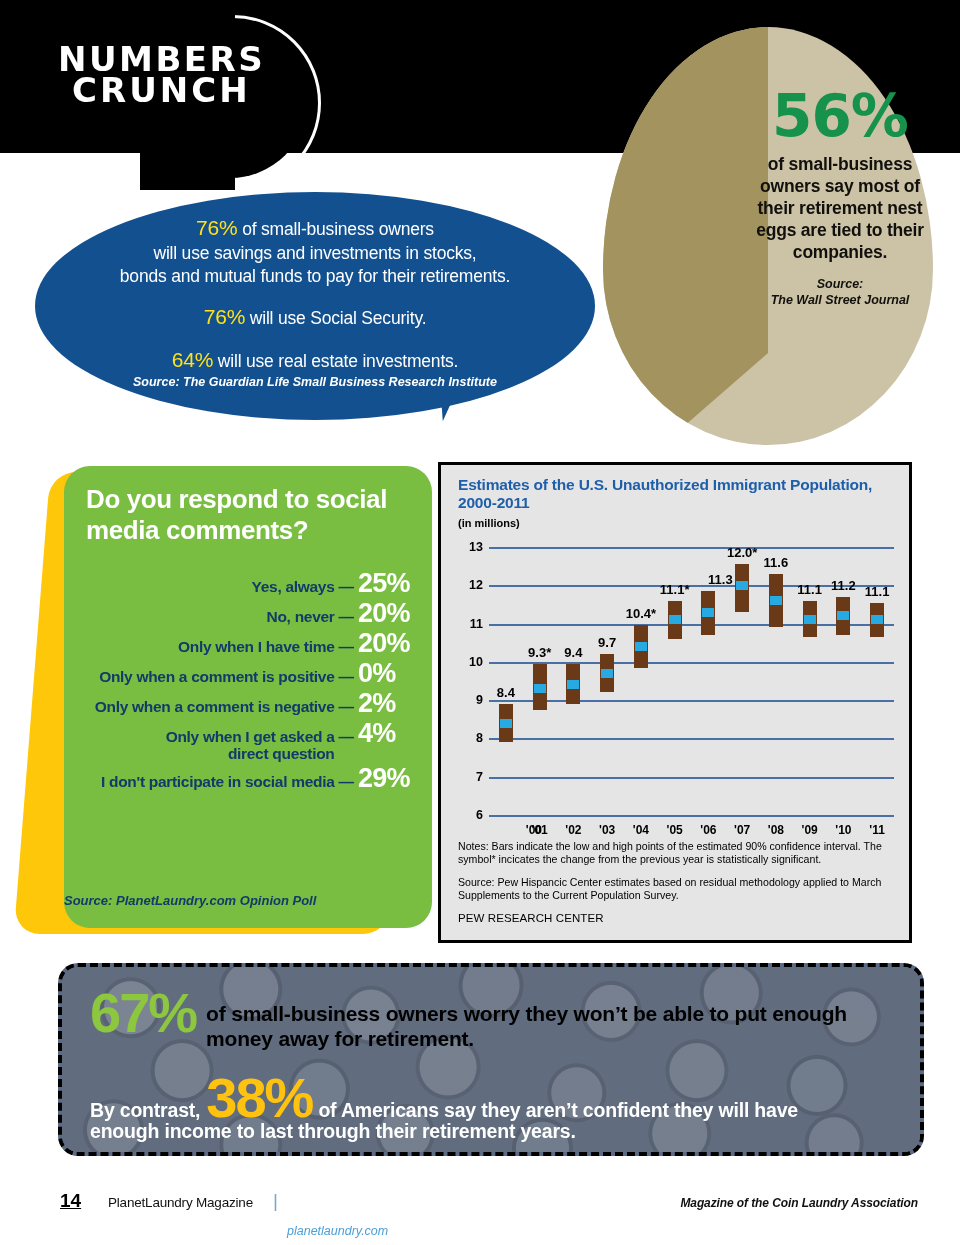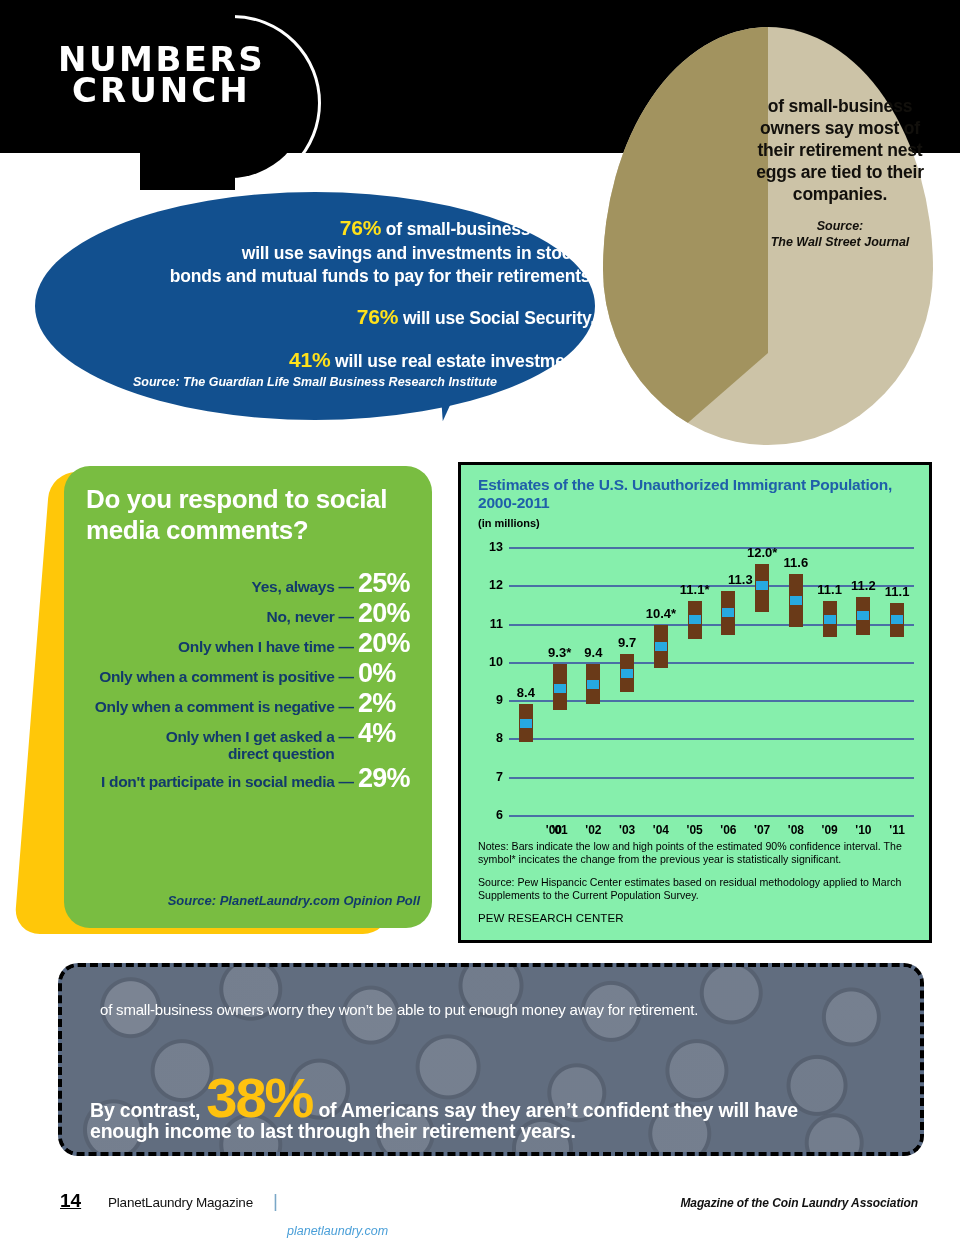--- a/index.html
+++ b/index.html
@@ -77,23 +77,22 @@
   .bubble-tail{
     position:absolute;left:405px;top:150px;width:0;height:0;
     border-left:42px solid #12508f;
     border-bottom:78px solid transparent;
     transform:rotate(-4deg);
   }
   .bubble-inner{
     position:absolute;left:0;top:22px;width:560px;text-align:center;z-index:3;
   }
   .bl{
-    color:#ffffff;font-size:17.5px;font-weight:700;line-height:1.32;
+    color:#ffffff;font-size:17.5px;font-weight:400;line-height:1.32;
     letter-spacing:-0.2px;
-    text-align:right;
   }
   .bl .hl{color:#ffe11a;font-size:21px;}
   .b-gap{height:15px;}
   .b-src{
     margin-top:2px;font-size:12.5px;font-weight:700;font-style:italic;
     color:#ffffff;
   }
 
   
   .green-wrap{position:absolute;left:32px;top:466px;width:400px;height:474px;z-index:8;}
@@ -122,28 +121,28 @@
     color:#123a6b;font-size:15.5px;font-weight:700;text-align:right;
     line-height:1.12;letter-spacing:-0.3px;
   }
   .g-dash{color:#123a6b;font-size:15.5px;font-weight:700;padding:0 4px;}
   .g-pct{
     color:#ffffff;font-size:27px;font-weight:700;line-height:1;
     min-width:64px;text-align:left;letter-spacing:-0.8px;
   }
   .g-row.two .g-label{line-height:1.1;}
   .green-src{
-    position:absolute;left:0;bottom:20px;width:356px;text-align:right;
+    position:absolute;left:0;bottom:20px;width:356px;text-align:left;
     color:#123a6b;font-size:13px;font-weight:700;font-style:italic;margin-top:39px;
   }
 
   
   .pew{
-    position:absolute;left:458px;top:462px;width:474px;height:481px;
-    background:#86efac;border:3px solid #000000;z-index:8;box-sizing:border-box;
+    position:absolute;left:438px;top:462px;width:474px;height:481px;
+    background:#e5e5e5;border:3px solid #000000;z-index:8;box-sizing:border-box;
   }
   .pew-title{
     position:absolute;left:17px;top:11px;width:420px;
     color:#1f5fa9;font-size:15.5px;font-weight:700;line-height:1.18;
     letter-spacing:-0.2px;
   }
   .pew-sub{
     position:absolute;left:17px;top:52px;
     color:#000000;font-size:11px;font-weight:700;
   }
@@ -212,21 +211,21 @@
   }
   .coin-line1{
     position:absolute;left:28px;top:20px;width:810px;
     display:flex;align-items:flex-start;z-index:3;
   }
   .c-big-green{
     color:#8dc63f;font-size:56px;font-weight:700;line-height:0.92;
     letter-spacing:-2px;
   }
   .c-txt{
-    color:#ffffff;font-size:15px;font-weight:400;line-height:1.2;
+    color:#000000;font-size:21px;font-weight:700;line-height:1.2;
     letter-spacing:-0.2px;padding-left:10px;padding-top:14px;
   }
   .coin-line2{
     position:absolute;left:28px;top:105px;width:818px;z-index:3;
   }
   .c-row2{display:flex;align-items:baseline;}
   .c-pre{
     color:#ffffff;font-size:19.5px;font-weight:700;letter-spacing:-0.2px;
   }
   .c-big-yellow{
@@ -279,20 +278,21 @@
   <div class="header-title">
     <span>NUMBERS</span>
     <span class="l2">CRUNCH</span>
   </div>
 
   <div class="egg-wrap">
     <div class="egg">
       <div class="egg-left2"></div>
     </div>
     <div class="egg-text">
+      <div class="egg-pct">56%</div>
       <div class="egg-body">of small-business owners say most of their retirement nest eggs are tied to their companies.</div>
       <div class="egg-src">
         <div>Source:</div>
         <div>The Wall Street Journal</div>
       </div>
     </div>
   </div>
 
   <div class="bubble-wrap">
     <div class="bubble-tail"></div>
@@ -302,21 +302,21 @@
         <span class="hl">76%</span><span> of small-business owners</span>
       </div>
       <div class="bl">will use savings and investments in stocks,</div>
       <div class="bl">bonds and mutual funds to pay for their retirements.</div>
       <div class="b-gap"></div>
       <div class="bl">
         <span class="hl">76%</span><span> will use Social Security.</span>
       </div>
       <div class="b-gap"></div>
       <div class="bl">
-        <span class="hl">41%</span><span> will use real estate investments.</span>
+        <span class="hl">64%</span><span> will use real estate investments.</span>
       </div>
       <div class="b-src">Source: The Guardian Life Small Business Research Institute</div>
     </div>
   </div>
 
   <div class="green-wrap">
     <div class="yellow-shadow"></div>
     <div class="green-box">
       <div class="green-q">Do you respond to social media comments?</div>
       <div class="green-list" id="poll-list">
@@ -432,20 +432,21 @@
     <div class="pew-notes">
       <p>Notes: Bars indicate the low and high points of the estimated 90% confidence interval. The symbol* incicates the change from the previous year is statistically significant.</p>
       <p>Source: Pew Hispancic Center estimates based on residual methodology applied to March Supplements to the Current Population Survey.</p>
       <p class="brand">PEW RESEARCH CENTER</p>
     </div>
   </div>
 
   <div class="coins">
     <div class="coin-bg"></div>
     <div class="coin-line1">
+      <div class="c-big-green">67%</div>
       <div class="c-txt">of small-business owners worry they won’t be able to put enough money away for retirement.</div>
     </div>
     <div class="coin-line2">
       <div class="c-row2">
         <span class="c-pre">By contrast,</span>
         <span class="c-big-yellow">38%</span>
         <span class="c-txt2">of Americans say they aren’t confident they will have</span>
       </div>
       <div class="c-line3">enough income to last through their retirement years.</div>
     </div>

